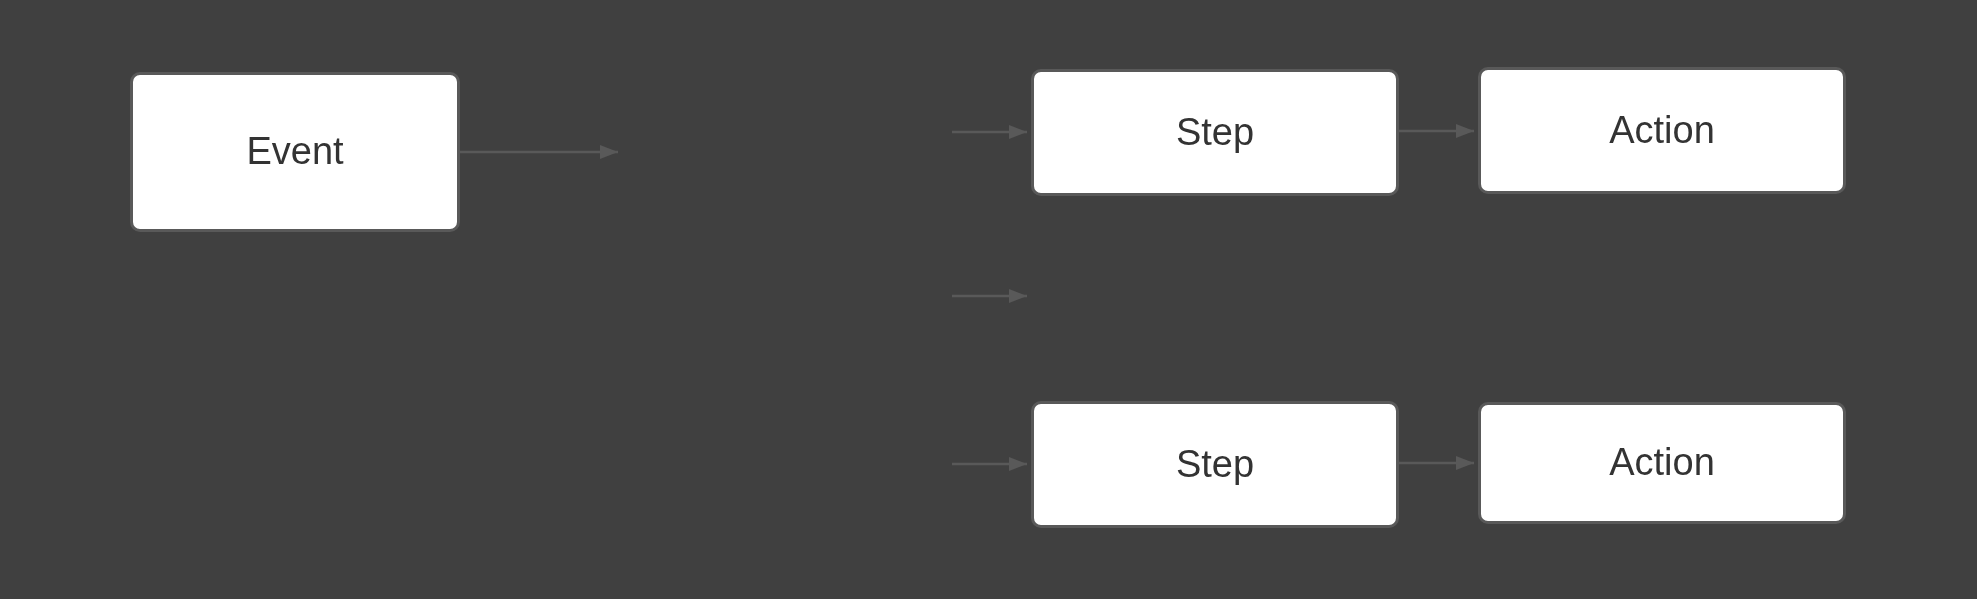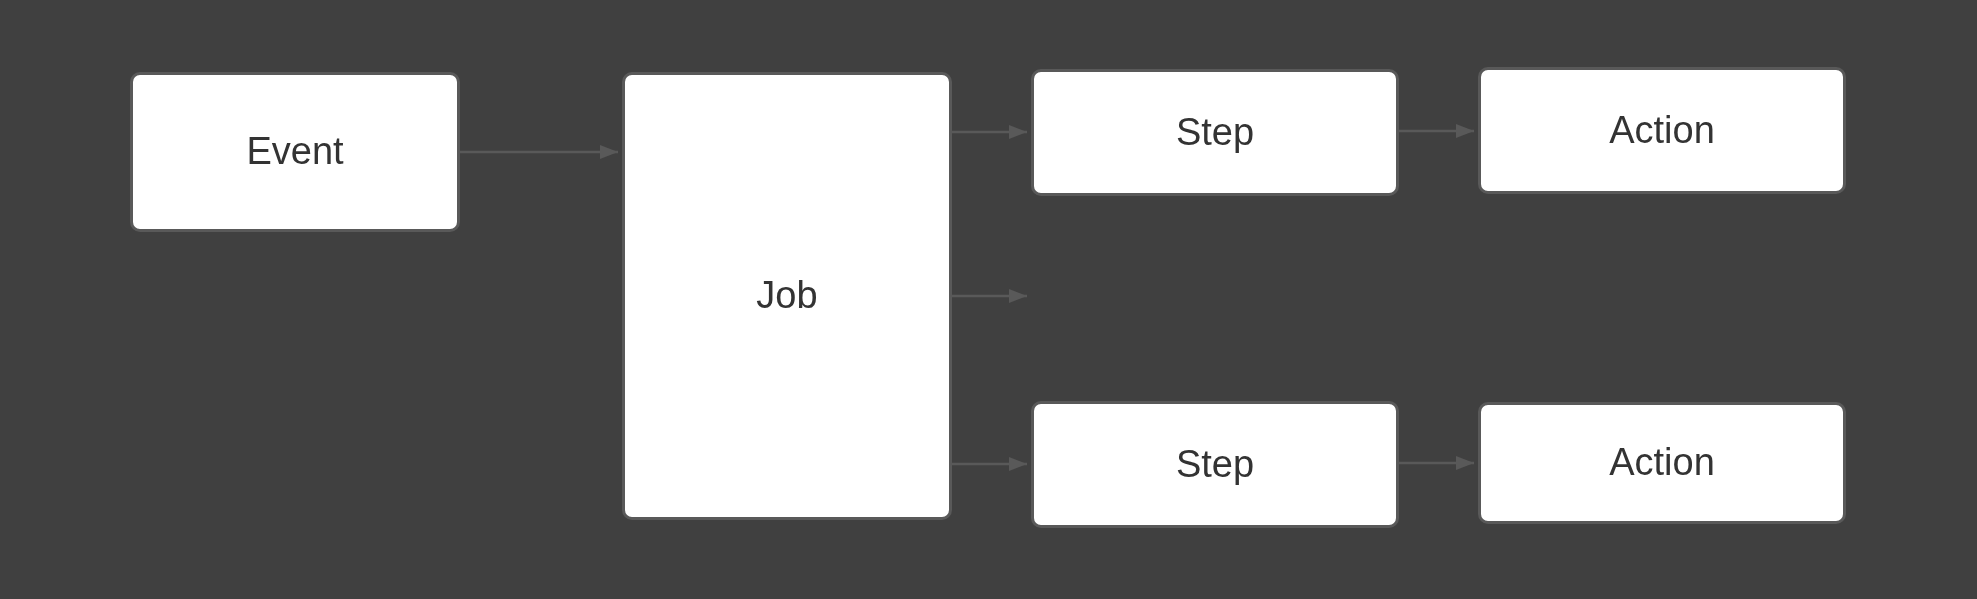--- a/index.html
+++ b/index.html
@@ -64,23 +64,20 @@
     <line x1="952" y1="296" x2="1027" y2="296" stroke="#595959" stroke-width="2.5" marker-end="url(#arrowhead)"></line>
     <line x1="952" y1="464" x2="1027" y2="464" stroke="#595959" stroke-width="2.5" marker-end="url(#arrowhead)"></line>
     <line x1="1399" y1="131" x2="1474" y2="131" stroke="#595959" stroke-width="2.5" marker-end="url(#arrowhead)"></line>
     <line x1="1399" y1="463" x2="1474" y2="463" stroke="#595959" stroke-width="2.5" marker-end="url(#arrowhead)"></line>
   </svg>
 
   <div class="node node-event">
     <span>Event</span>
   </div>
 
-  <div class="node node-job">
-    <span>Job</span>
-  </div>
 
   <div class="node node-step-top">
     <span>Step</span>
   </div>
 
   <div class="node node-action-top">
     <span>Action</span>
   </div>
 
 

